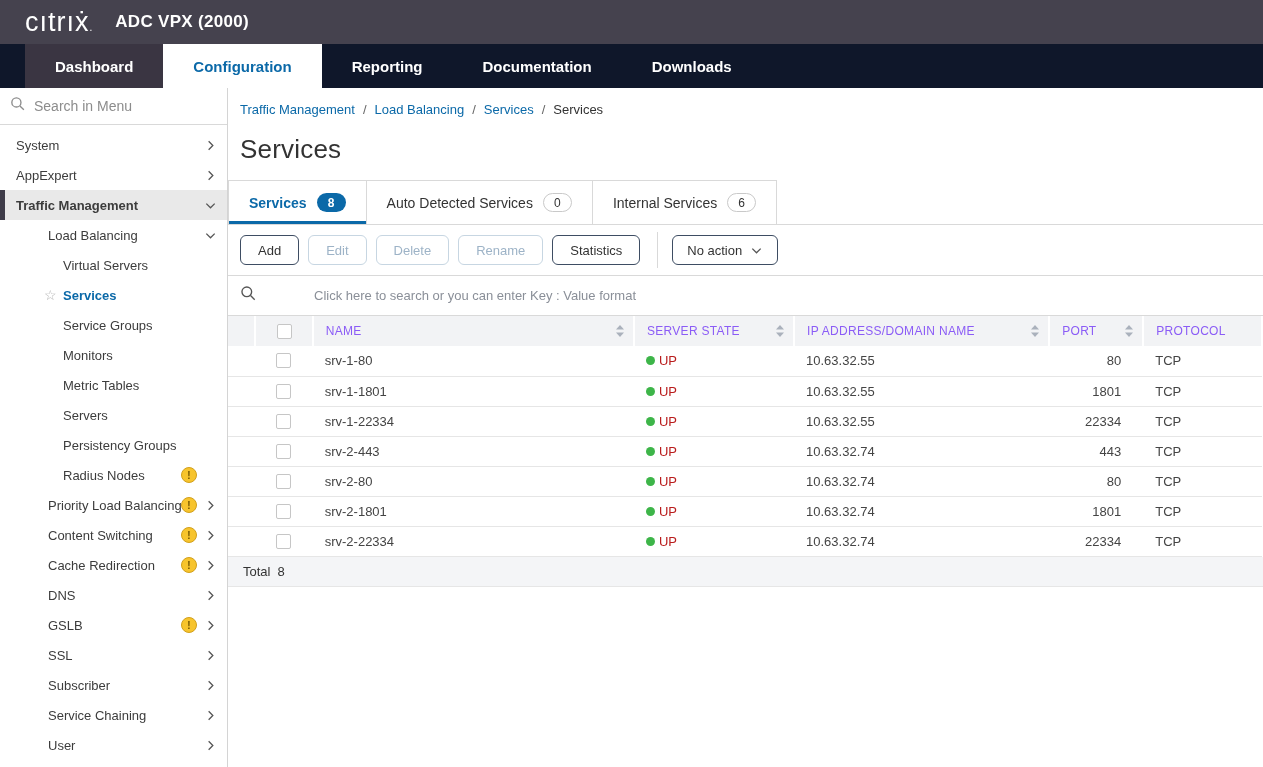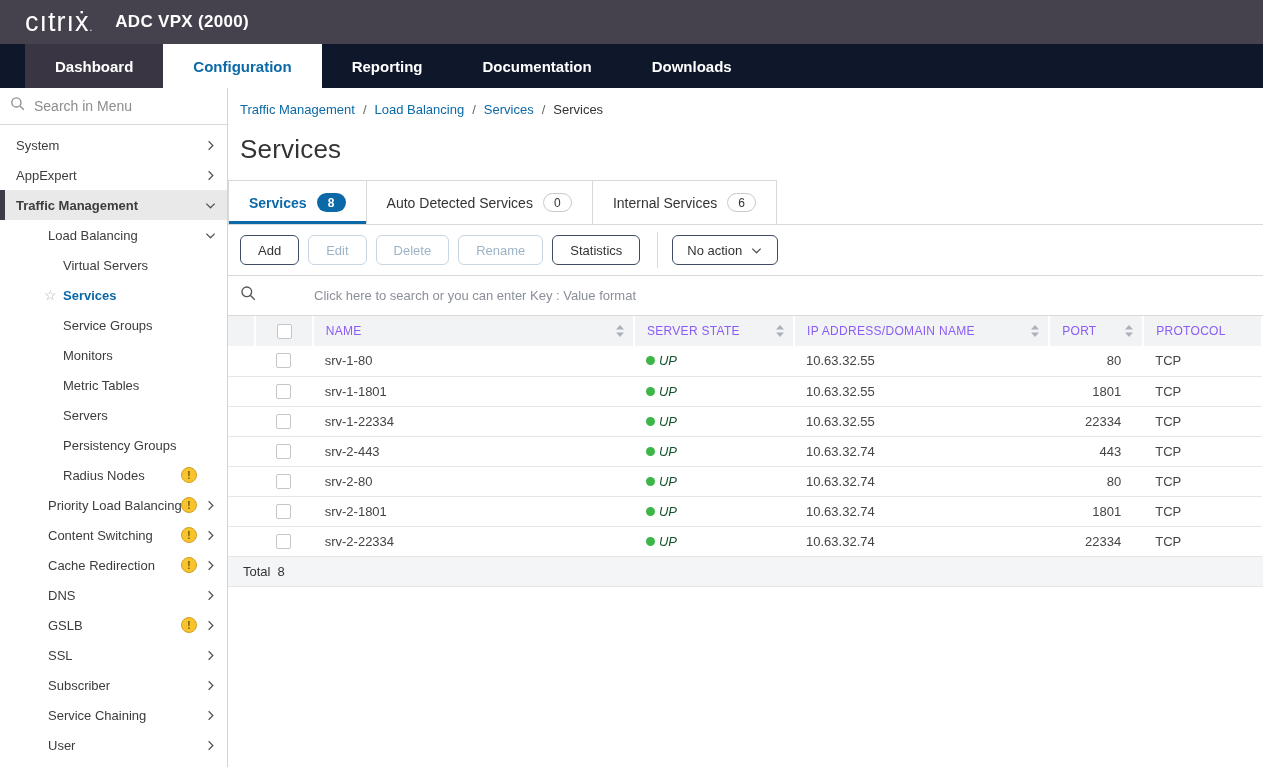--- a/index.html
+++ b/index.html
@@ -85,21 +85,21 @@
   .grid th { background:#f2f3f5; height:30px; font-size:12px; font-weight:normal; color:#8b5cf6;
     text-align:left; border-right:2px solid #fff; letter-spacing:.3px; }
   .grid th .th-inner { display:flex; align-items:center; justify-content:space-between; padding:0 8px 0 12px; }
   .grid td { height:30px; border-bottom:1px solid #e6e6e6; font-size:13px; color:#444; padding-left:12px; }
   .col-exp { width:26px; } .col-chk { width:56px; } .col-name { width:311px; }
   .col-state { width:155px; } .col-ip { width:247px; } .col-port { width:91px; } .col-proto { width:115px; }
   .checkbox { width:15px; height:15px; border:1px solid #c6c6c6; border-radius:2px; background:#fff; cursor:pointer; }
   td.chk-cell, th.chk-cell { padding-left:21px; }
   .state-cell { display:flex; align-items:center; gap:4px; }
   .dot { width:9px; height:9px; border-radius:50%; background:#3db549; flex:none; }
-  .up-link { color:#14532d; cursor:pointer;font-style:italic; }
+  .up-link { color:#b91c1c; cursor:pointer; }
   td.port-cell { text-align:right; padding-right:22px; }
   .sort-ic { flex:none; }
 
   .table-footer { height:30px; background:#f4f5f7; display:flex; align-items:center; padding-left:15px;
     font-size:13px; color:#333; border-bottom:1px solid #e6e6e6; }
   .table-footer .tf-num { margin-left:7px; }
 </style>
 </head>
 <body>
 

